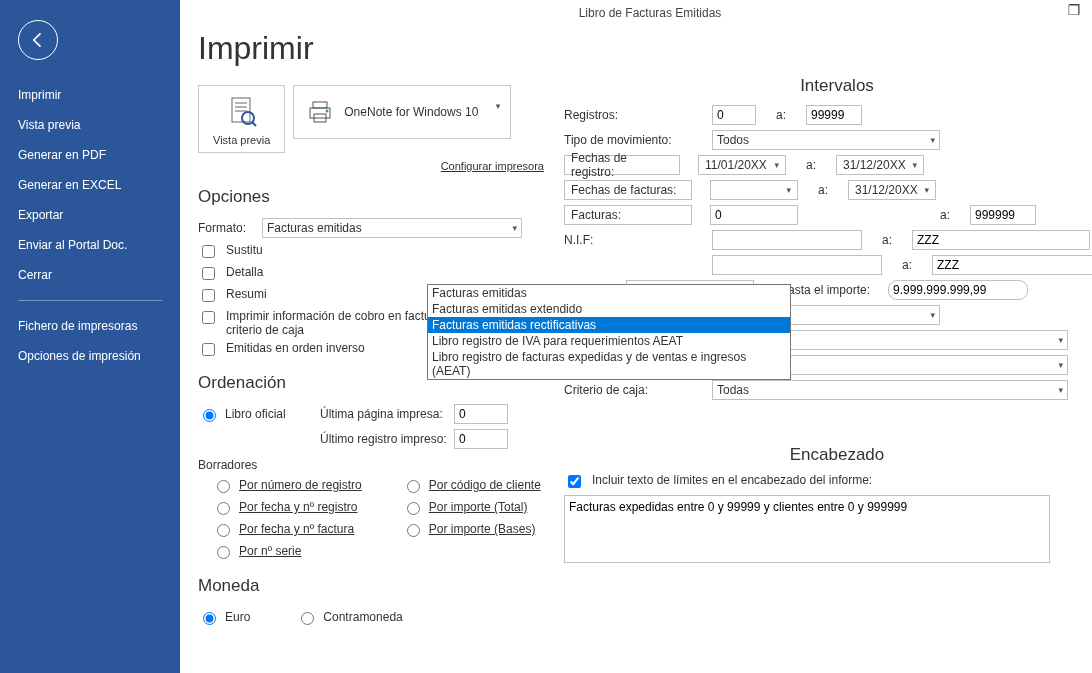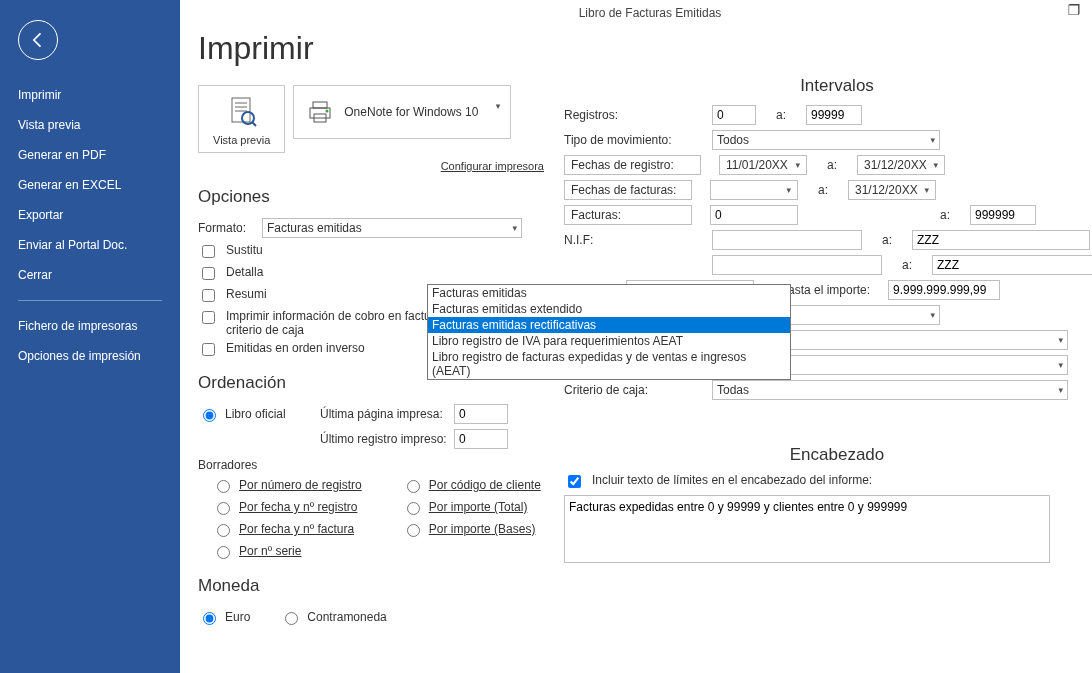--- a/index.html
+++ b/index.html
@@ -188,21 +188,21 @@
               <span>Por importe (Total)</span>
             </label>
           <label class="radio-row">
               <input type="radio" name="bor" style="">
               <span>Por importe (Bases)</span>
             </label>
         </div>
       </div>
 
       <h3>Moneda</h3>
-      <div style="display:flex;gap:30px">
+      <div style="display:flex;gap:46px">
         <label class="radio-row">
             <input type="radio" name="mon" checked="" style="">
             <span>Euro</span>
           </label>
         <label class="radio-row">
             <input type="radio" name="mon" style="">
             <span>Contramoneda</span>
           </label>
       </div>
     </div>
@@ -220,21 +220,21 @@
 
       <div class="rgt-row">
         <span class="rgt-label">Tipo de movimiento:</span>
         <div class="wide-select">
             <span>Todos</span>
             <span class="caret">▾</span>
           </div>
       </div>
 
       <div class="rgt-row">
-        <div class="date-btn" style="width:137px">
+        <div class="date-btn" style="width:116px">
             <span>Fechas de registro:</span>
           </div>
         <div class="date-btn" style="width:88px">
             <span>11/01/20XX</span>
             <span class="caret">▾</span>
           </div>
         <span class="a-label">a:</span>
         <div class="date-btn" style="width:88px">
             <span>31/12/20XX</span>
             <span class="caret">▾</span>
@@ -277,21 +277,21 @@
         <span class="rgt-label"></span>
         <input type="text" style="width: 170px;">
         <span class="a-label">a:</span>
         <input type="text" style="width: 178px;" value="ZZZ">
       </div>
 
       <div class="rgt-row">
         <span style="width:44px">importe:</span>
         <input type="text" class="num-right" style="width: 128px; text-align: center;" value="-    9.999.999.999,99">
         <span style="width:98px;text-align:right">hasta el importe:</span>
-        <input type="text" class="num-right" style="width: 112px;" value="9.999.999.999,99">
+        <input type="text" class="num-right" style="width: 140px; border-radius: 9px;" value="9.999.999.999,99">
       </div>
 
       <div class="rgt-row">
         <span class="rgt-label">Tipos de operaciones:</span>
         <div class="wide-select">
             <span>Todas</span>
             <span class="caret">▾</span>
           </div>
       </div>
       <div class="rgt-row">

